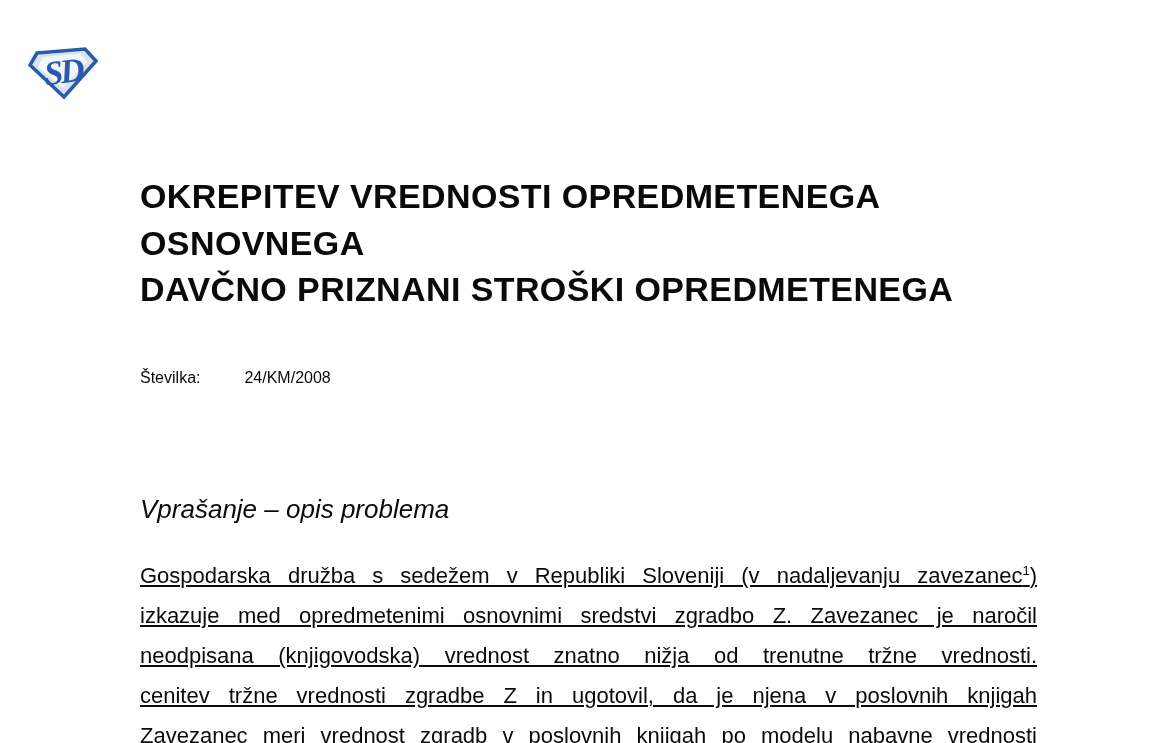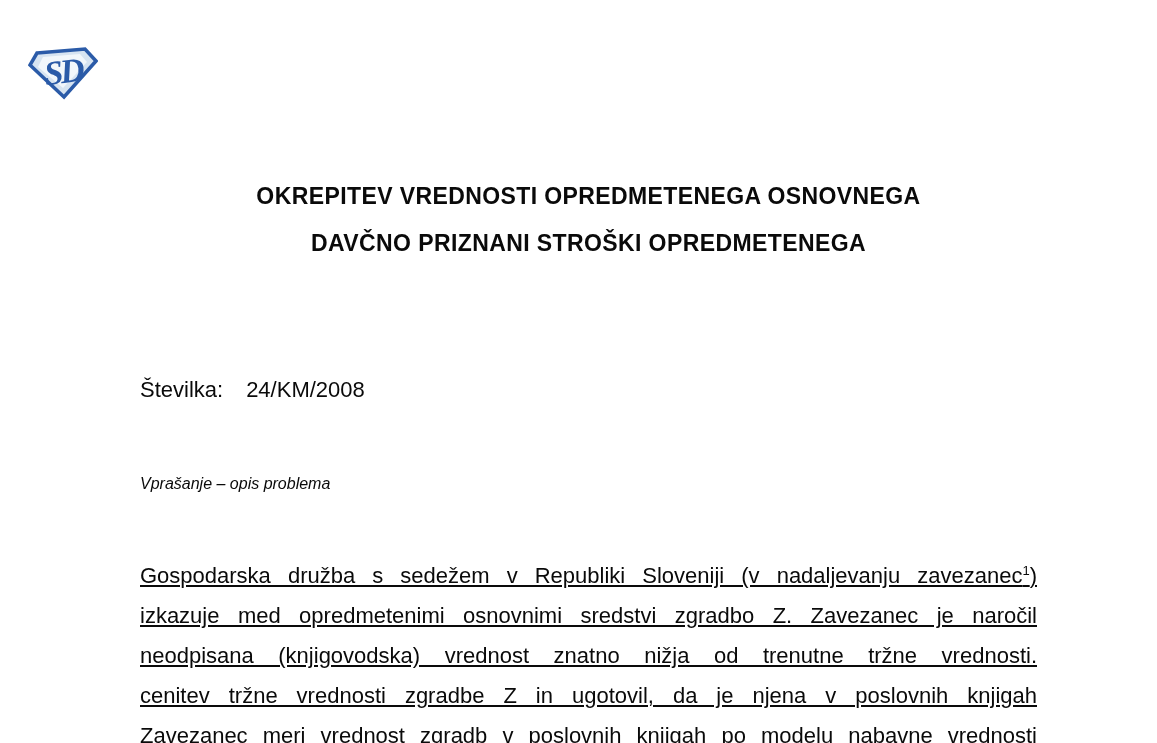--- a/index.html
+++ b/index.html
@@ -17,39 +17,39 @@
     left: 28px;
     top: 46px;
     width: 70px;
     height: 55px;
   }
   .doc-title {
     position: absolute;
     left: 140px;
     top: 173px;
     width: 897px;
-    text-align: center;
+    text-align: left;
     font-weight: bold;
-    font-size: 23px;
+    font-size: 34px;
     line-height: 46.5px;
     letter-spacing: 0.4px;
   }
   .meta {
     position: absolute;
     left: 140px;
-    top: 370px;
-    font-size: 22px;
+    top: 358px;
+    font-size: 16px;
   }
   .meta-row { line-height: 40px; }
   .meta-label { display: inline-block; width: 100px; }
   .section-heading {
     position: absolute;
     left: 140px;
-    top: 475px;
-    font-size: 16px;
+    top: 494px;
+    font-size: 26px;
     font-style: italic;
   }
   .paragraph {
     position: absolute;
     left: 140px;
     top: 556px;
     width: 897px;
     font-size: 22px;
   }
   .pline {

